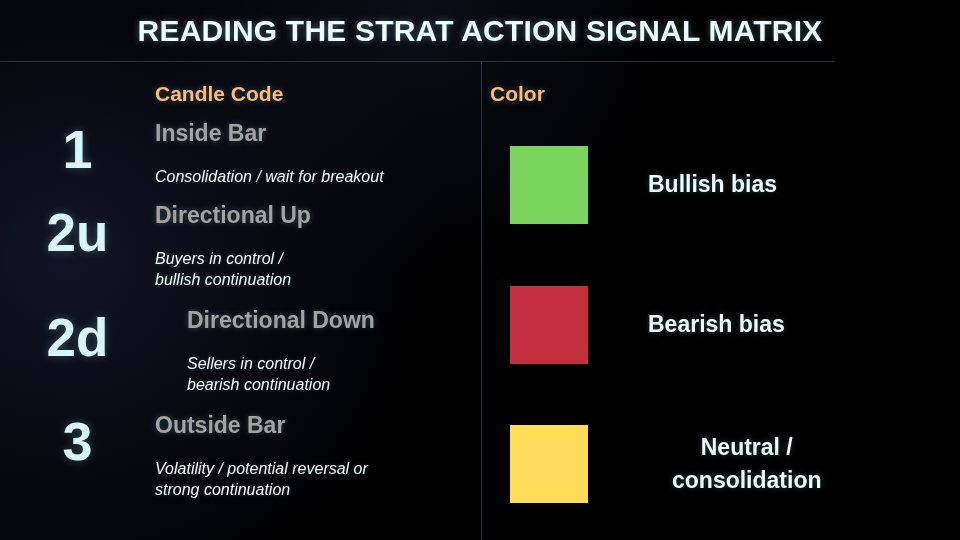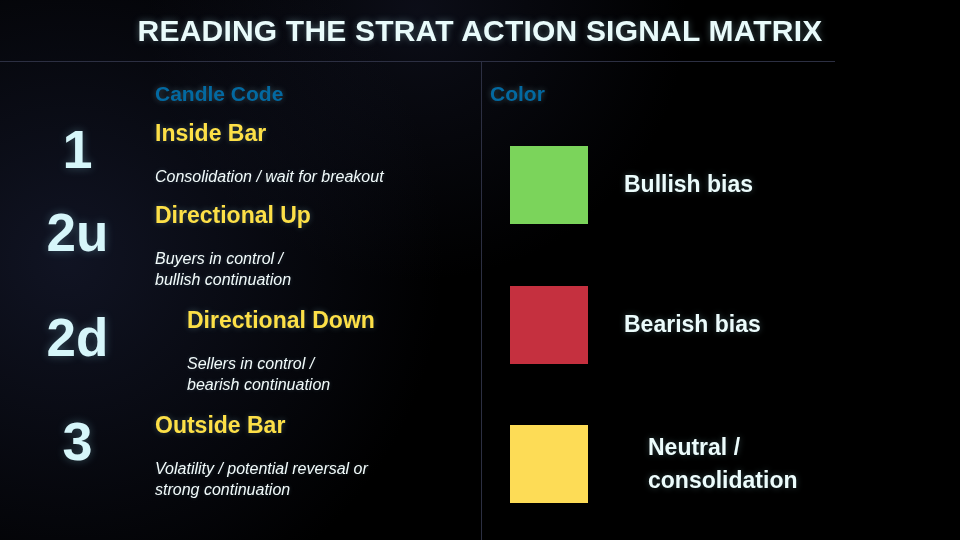--- a/index.html
+++ b/index.html
@@ -72,21 +72,21 @@
     height: 478px;
   }
   #col-left  { left: 0;     width: 481px; }
   #col-right { left: 482px; width: 478px; }
 
   .col-header {
     position: absolute;
     top: 20px;
     font-size: 21px;
     font-weight: bold;
-    color: #0369a1;
+    color: #fdba74;
     text-shadow: 0 0 6px rgba(170,230,240,0.30);
     white-space: nowrap;
   }
   #header-candle-code { left: 155px; }
   #header-color       { left: 8px; width: 478px; text-align: left; }
 
   
   #code-list {
     position: absolute;
     left: 0;
@@ -108,21 +108,21 @@
     line-height: 1.0;
     text-shadow: 0 0 10px rgba(150,225,245,0.30);
   }
   .code-body {
     flex: 1 1 auto;
     padding-right: 10px;
   }
   .code-name {
     font-size: 23px;
     font-weight: bold;
-    color: #fde047;
+    color: #a3a3a3;
     line-height: 1.15;
     text-shadow: 0 0 6px rgba(170,230,240,0.28);
   }
   .code-desc {
     font-size: 16px;
     font-style: italic;
     color: #f2fbfb;
     line-height: 1.26;
     margin-top: 21px;
     text-shadow: 0 0 4px rgba(160,210,225,0.22);
@@ -152,26 +152,27 @@
     display: flex;
     align-items: center;
   }
   .swatch {
     width: 78px;
     height: 78px;
     flex: 0 0 78px;
     margin-left: 28px;
   }
   .color-label {
-    margin-left: 36px;
+    margin-left: 60px;
     font-size: 23px;
     font-weight: bold;
     color: #ecfcfc;
     line-height: 1.45;
     text-shadow: 0 0 6px rgba(170,230,240,0.28);
+    text-align: center;
   }
   #color-row-0 { top: 84px; }
   #color-row-1 { top: 224px; }
   #color-row-2 { top: 363px; gap: 24px; }
 </style>
 </head>
 <body>
 
 <div id="slide" style="background-color: rgb(0, 0, 0);">
 

